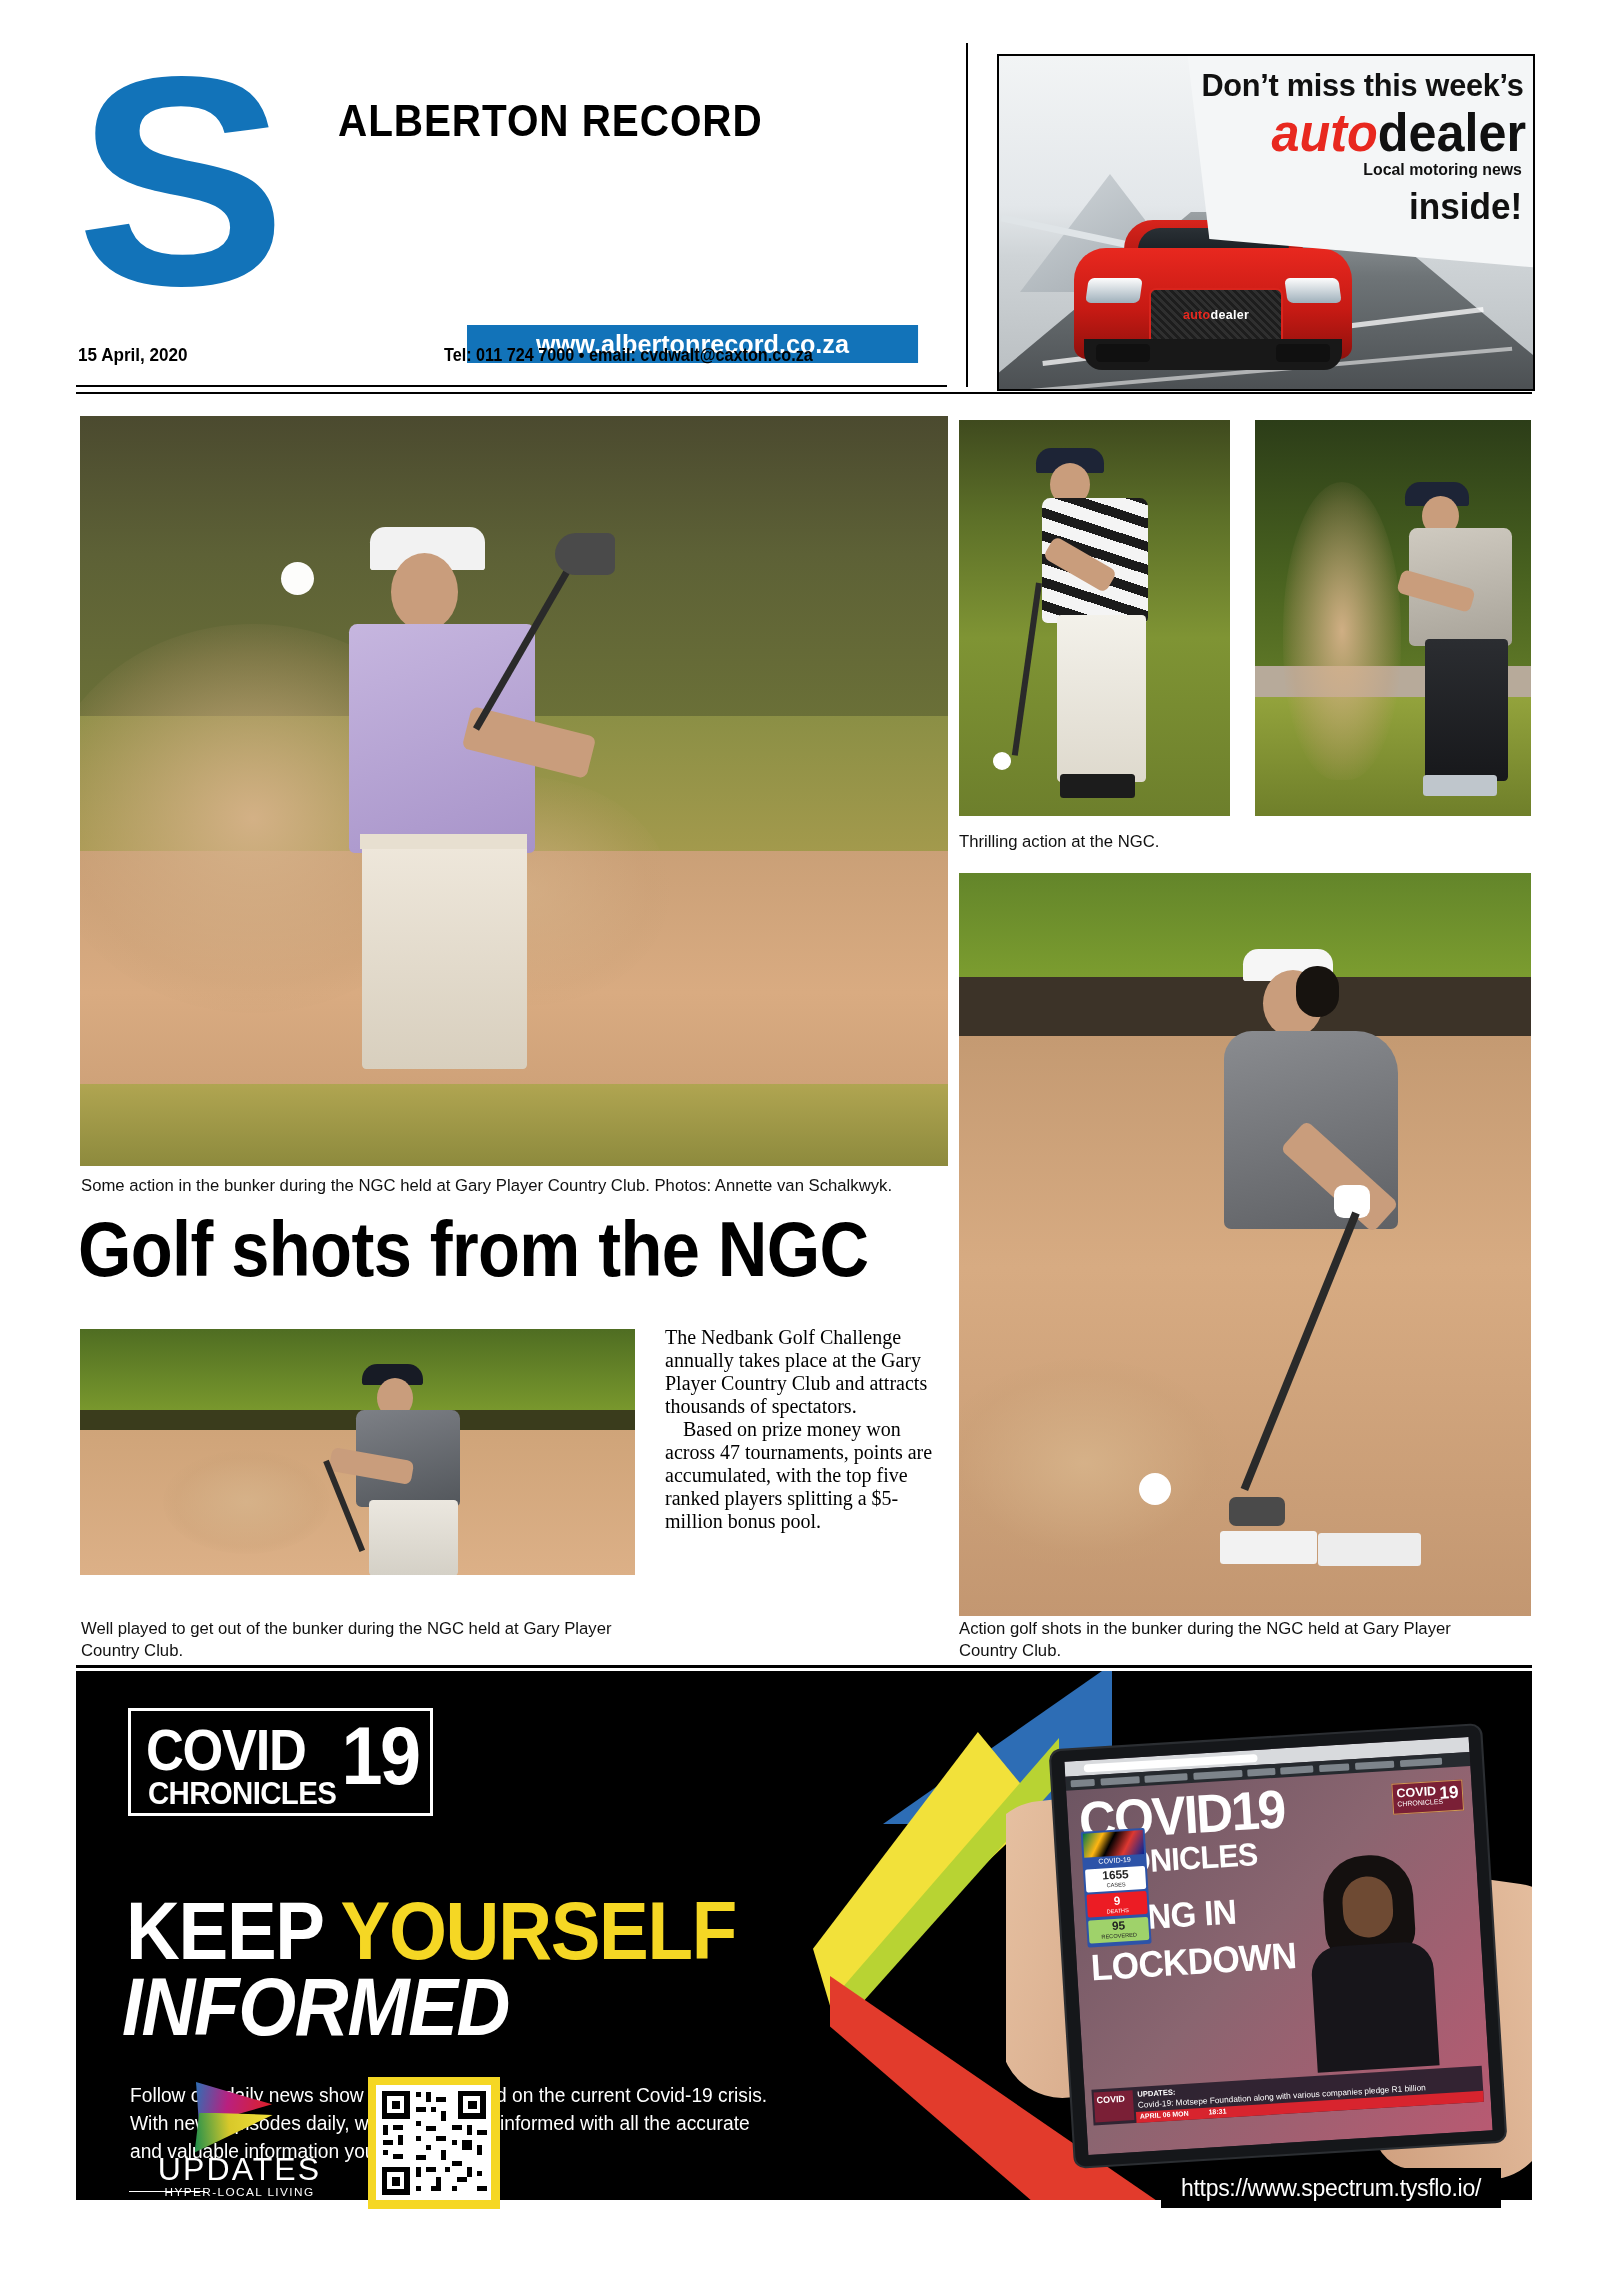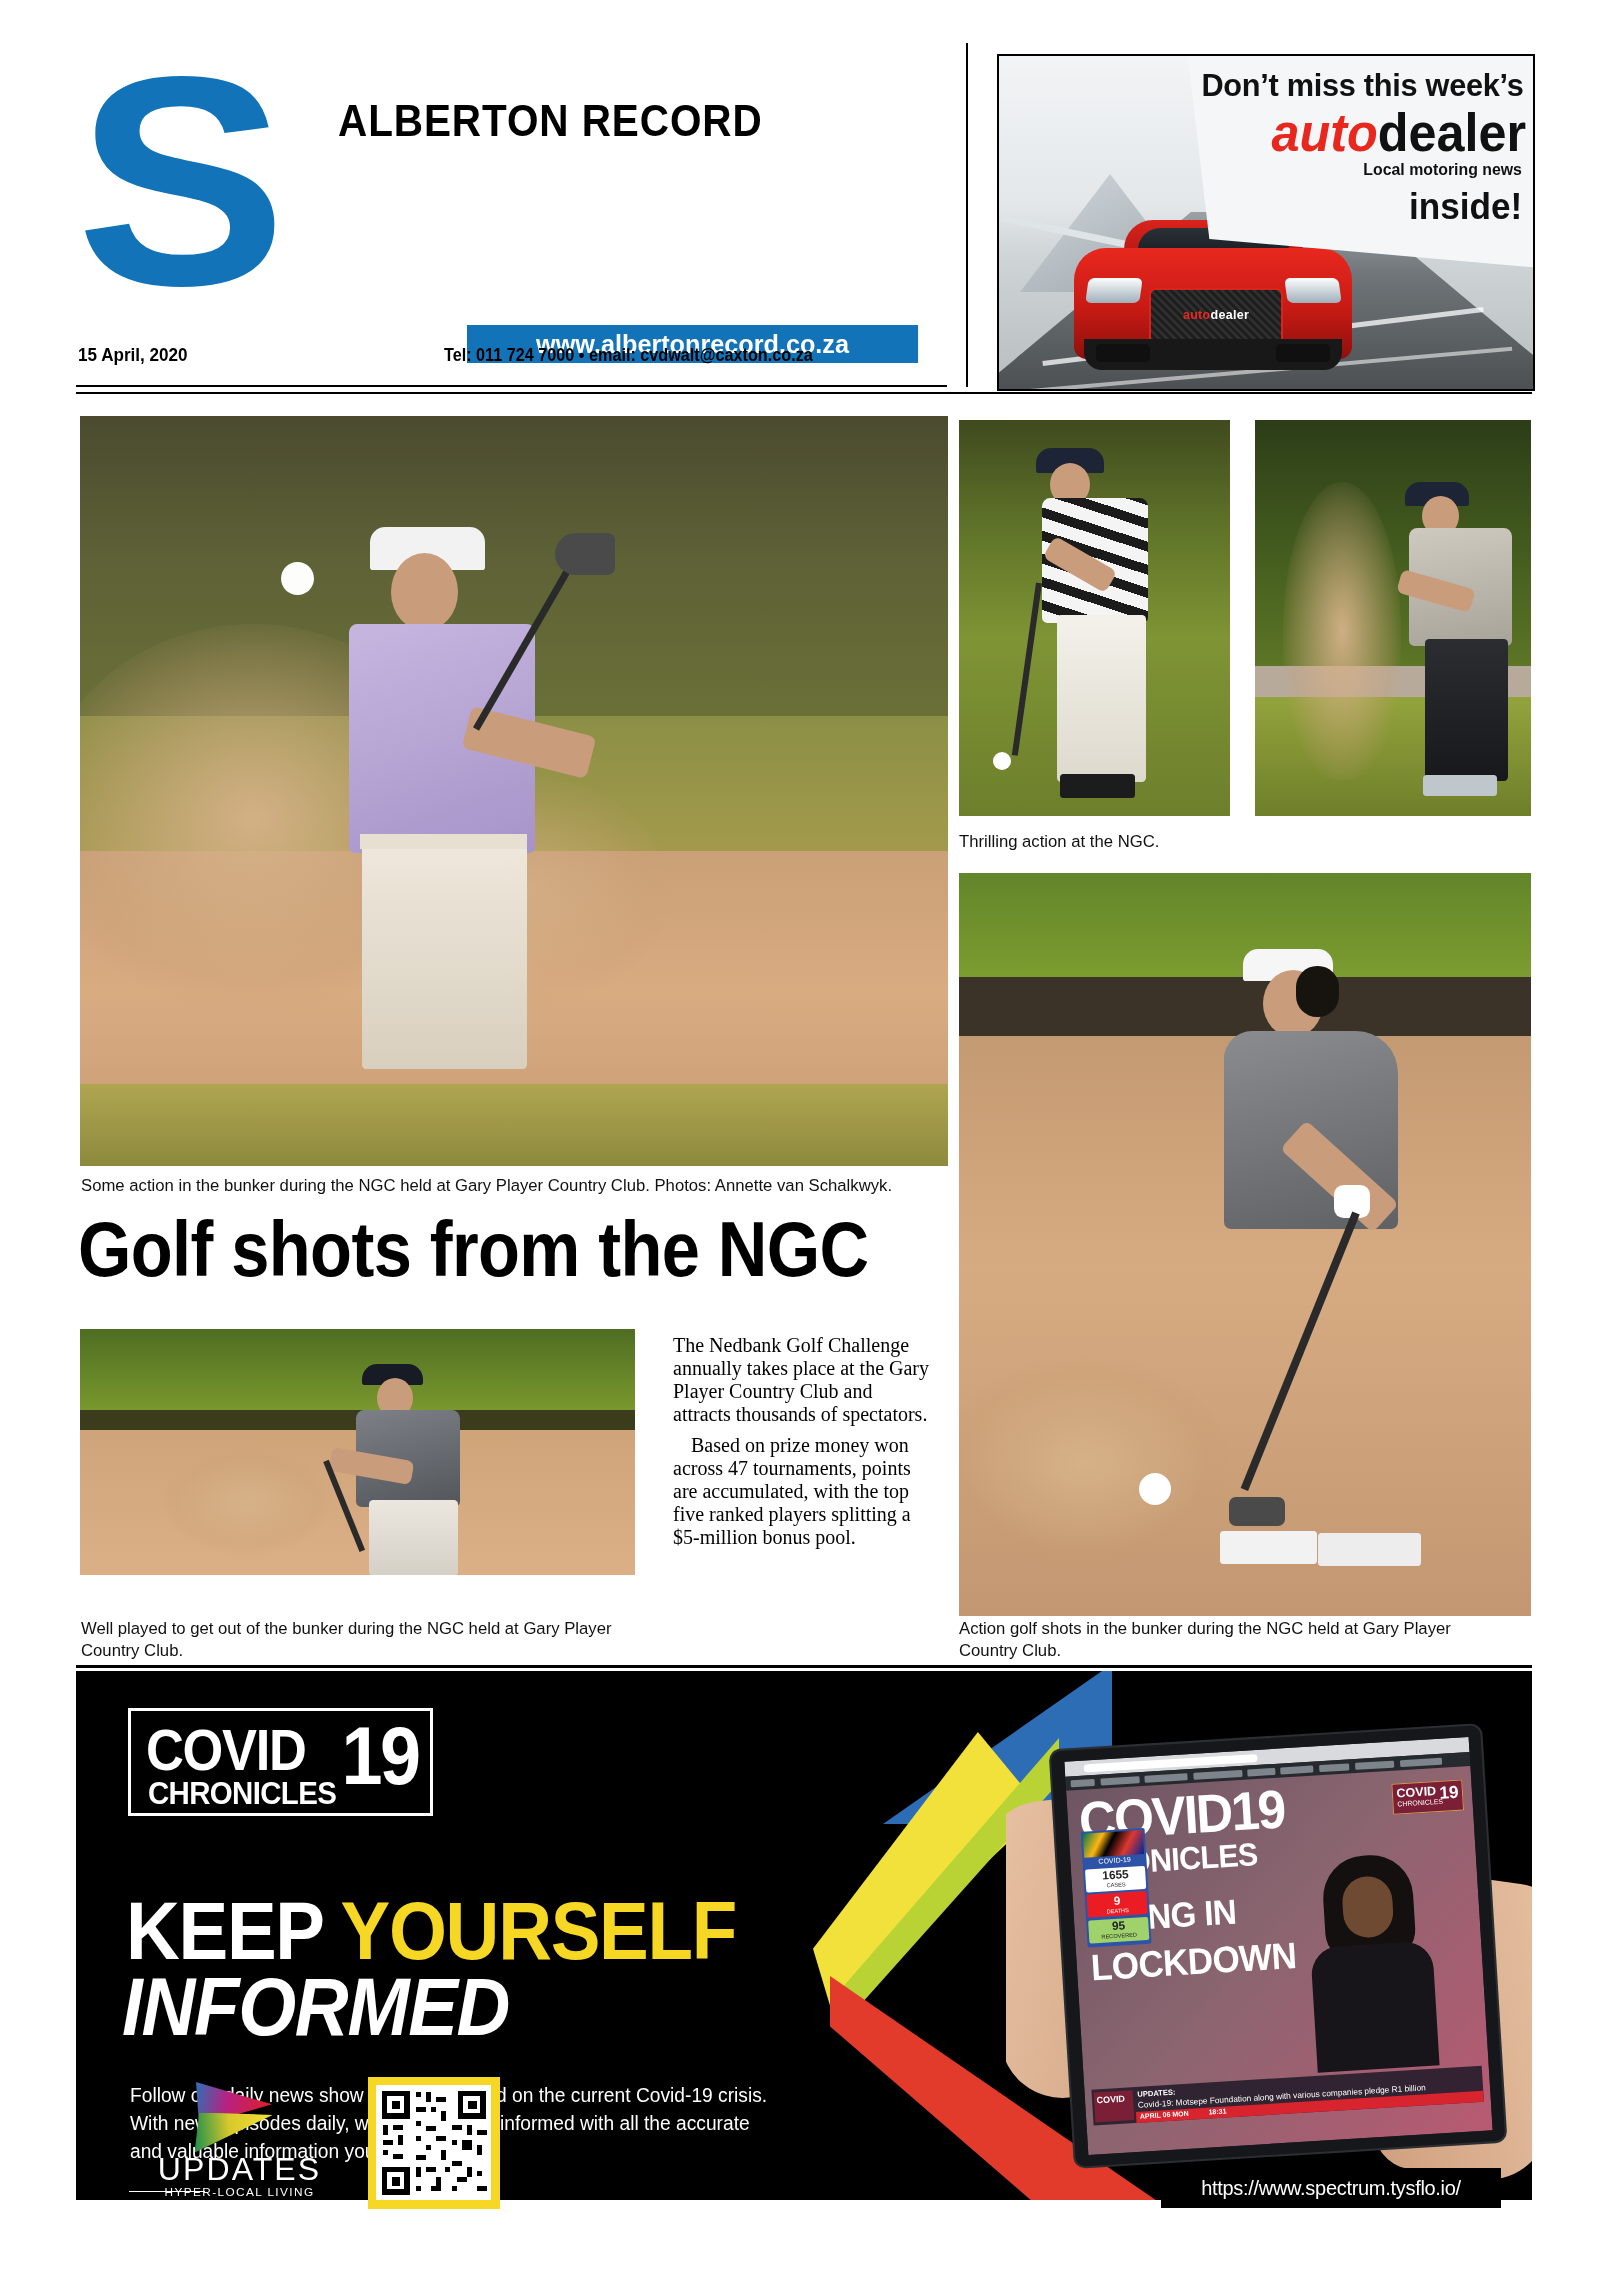--- a/index.html
+++ b/index.html
@@ -222,21 +222,21 @@
     white-space:nowrap;
   }
 
   
   .story{
     position:absolute;left:665px;top:1326px;width:274px;
     font-family:"Liberation Serif", serif;
     font-size:20px;line-height:23px;color:#000;
     text-align:left;
   }
-  .story p{margin:8px;}
+  .story p{margin:0;}
   .story p+p{text-indent:18px;}
 
   .rule-bottom{position:absolute;left:76px;top:1665px;width:1456px;height:2.8px;background:#000;}
 
   
   .covid{
     position:absolute;left:76px;top:1671px;width:1456px;height:529px;
     background:#000;overflow:hidden;
   }
   .cv-logo{
@@ -363,21 +363,21 @@
     background:#2d6db5;clip-path:polygon(100% 0%,100% 100%,0% 100%);}
   .wedge-yellow{position:absolute;left:737px;top:61px;width:229px;height:278px;
     background:#f2e13a;clip-path:polygon(72% 0%,100% 28%,8% 100%,0% 78%);}
   .wedge-green{position:absolute;left:761px;top:67px;width:222px;height:278px;
     background:#b8d333;clip-path:polygon(100% 0%,100% 16%,6% 100%,0% 92%);}
   .wedge-red{position:absolute;left:754px;top:305px;width:333px;height:229px;
     background:#e23b2c;clip-path:polygon(0% 0%,100% 100%,62% 100%,0% 22%);}
   .cv-url{
     position:absolute;left:1161px;top:2168px;width:340px;height:40px;
     background:#000;color:#fff;display:flex;align-items:center;justify-content:center;
-    font-size:20px;letter-spacing:-0.3px;
+    font-size:23px;letter-spacing:-0.3px;
   }
 </style>
 </head>
 <body>
 
 <div class="page">
 
   <div class="masthead">
     <div class="mh-logo">
       <div class="mh-S">S</div>

